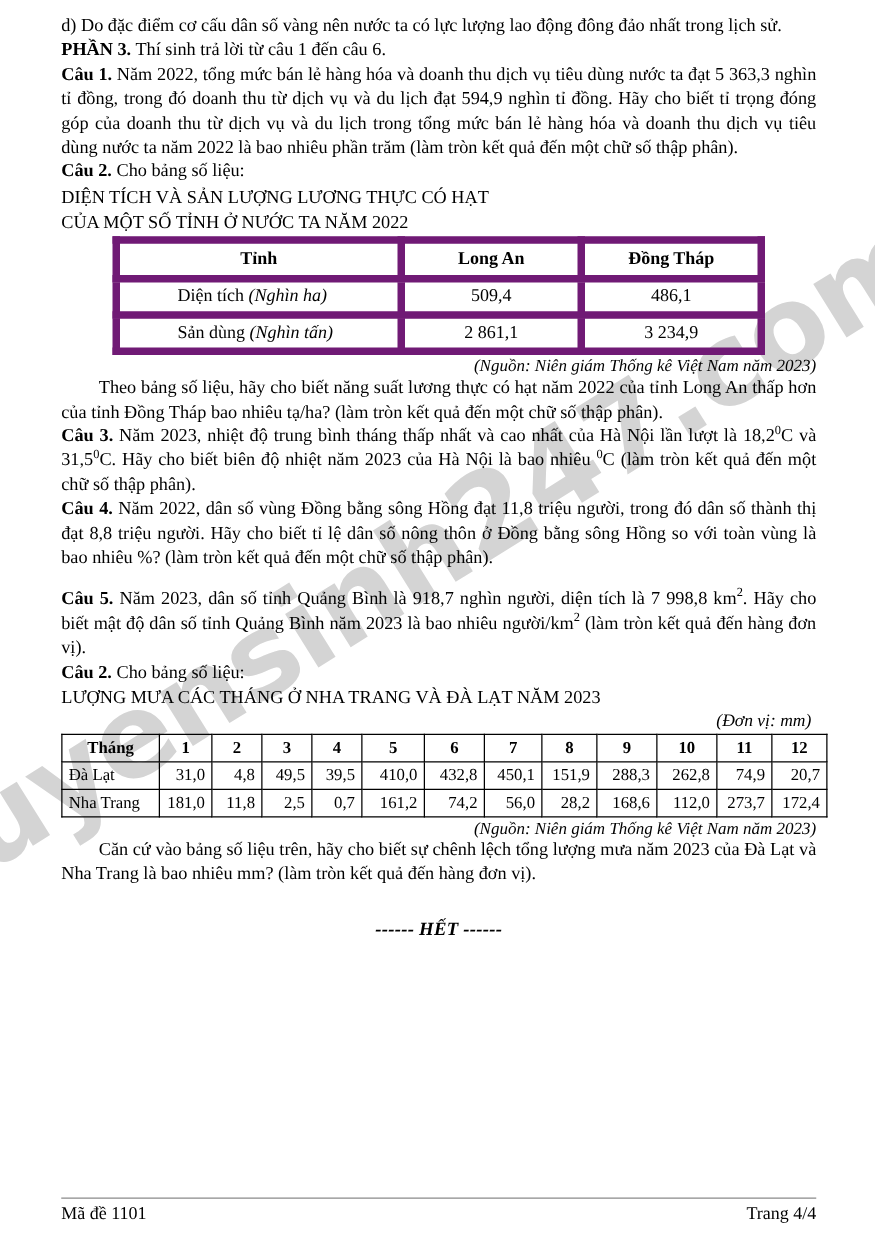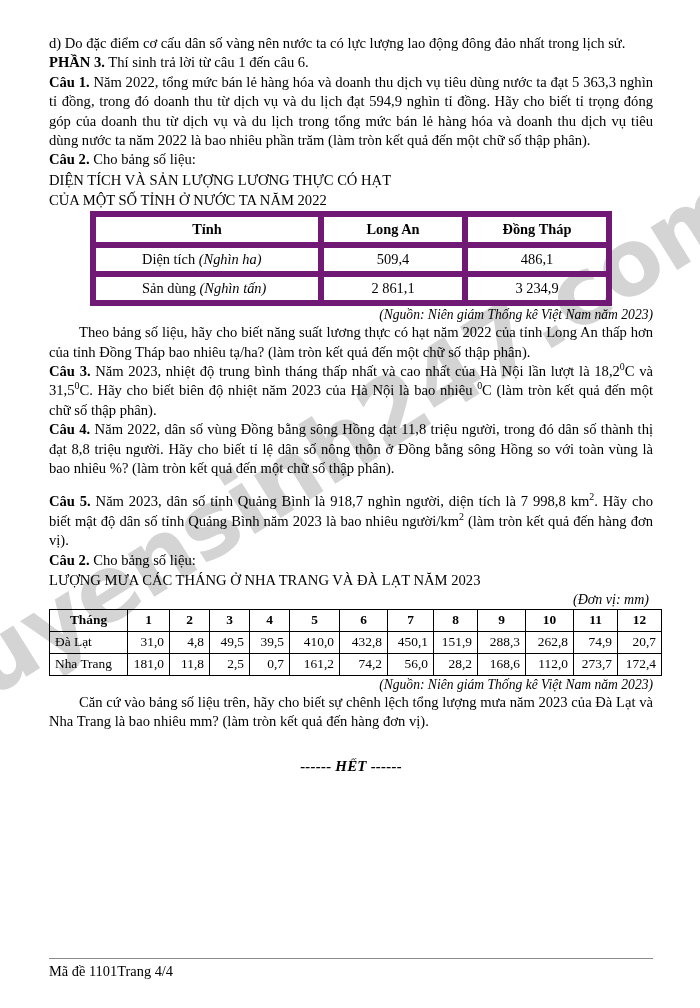--- a/index.html
+++ b/index.html
@@ -14,21 +14,21 @@
   #page {
     position: relative;
     width: 700px;
     height: 1008px;
     background: #ffffff;
     overflow: hidden;
   }
   .content {
     position: absolute;
     left: 49px;
-    top: 34px;
+    top: 12px;
     width: 604px;
   }
   p.para {
     margin: 0;
     font-size: 14.6px;
     line-height: 1.33;
     text-align: justify;
     text-justify: inter-word;
   }
   p.para-indent {
@@ -157,20 +157,21 @@
     bottom: 28px;
     width: 604px;
   }
   .footer hr {
     border: none;
     border-top: 1px solid #8a8a8a;
     margin: 0 0 4px 0;
   }
   .footer-row {
     display: flex;
+    justify-content: space-between;
     font-size: 14.4px;
   }
 </style>
 </head>
 <body>
 
 <div id="page">
 
   <div class="watermark">Tuyensinh247.com</div>
 

